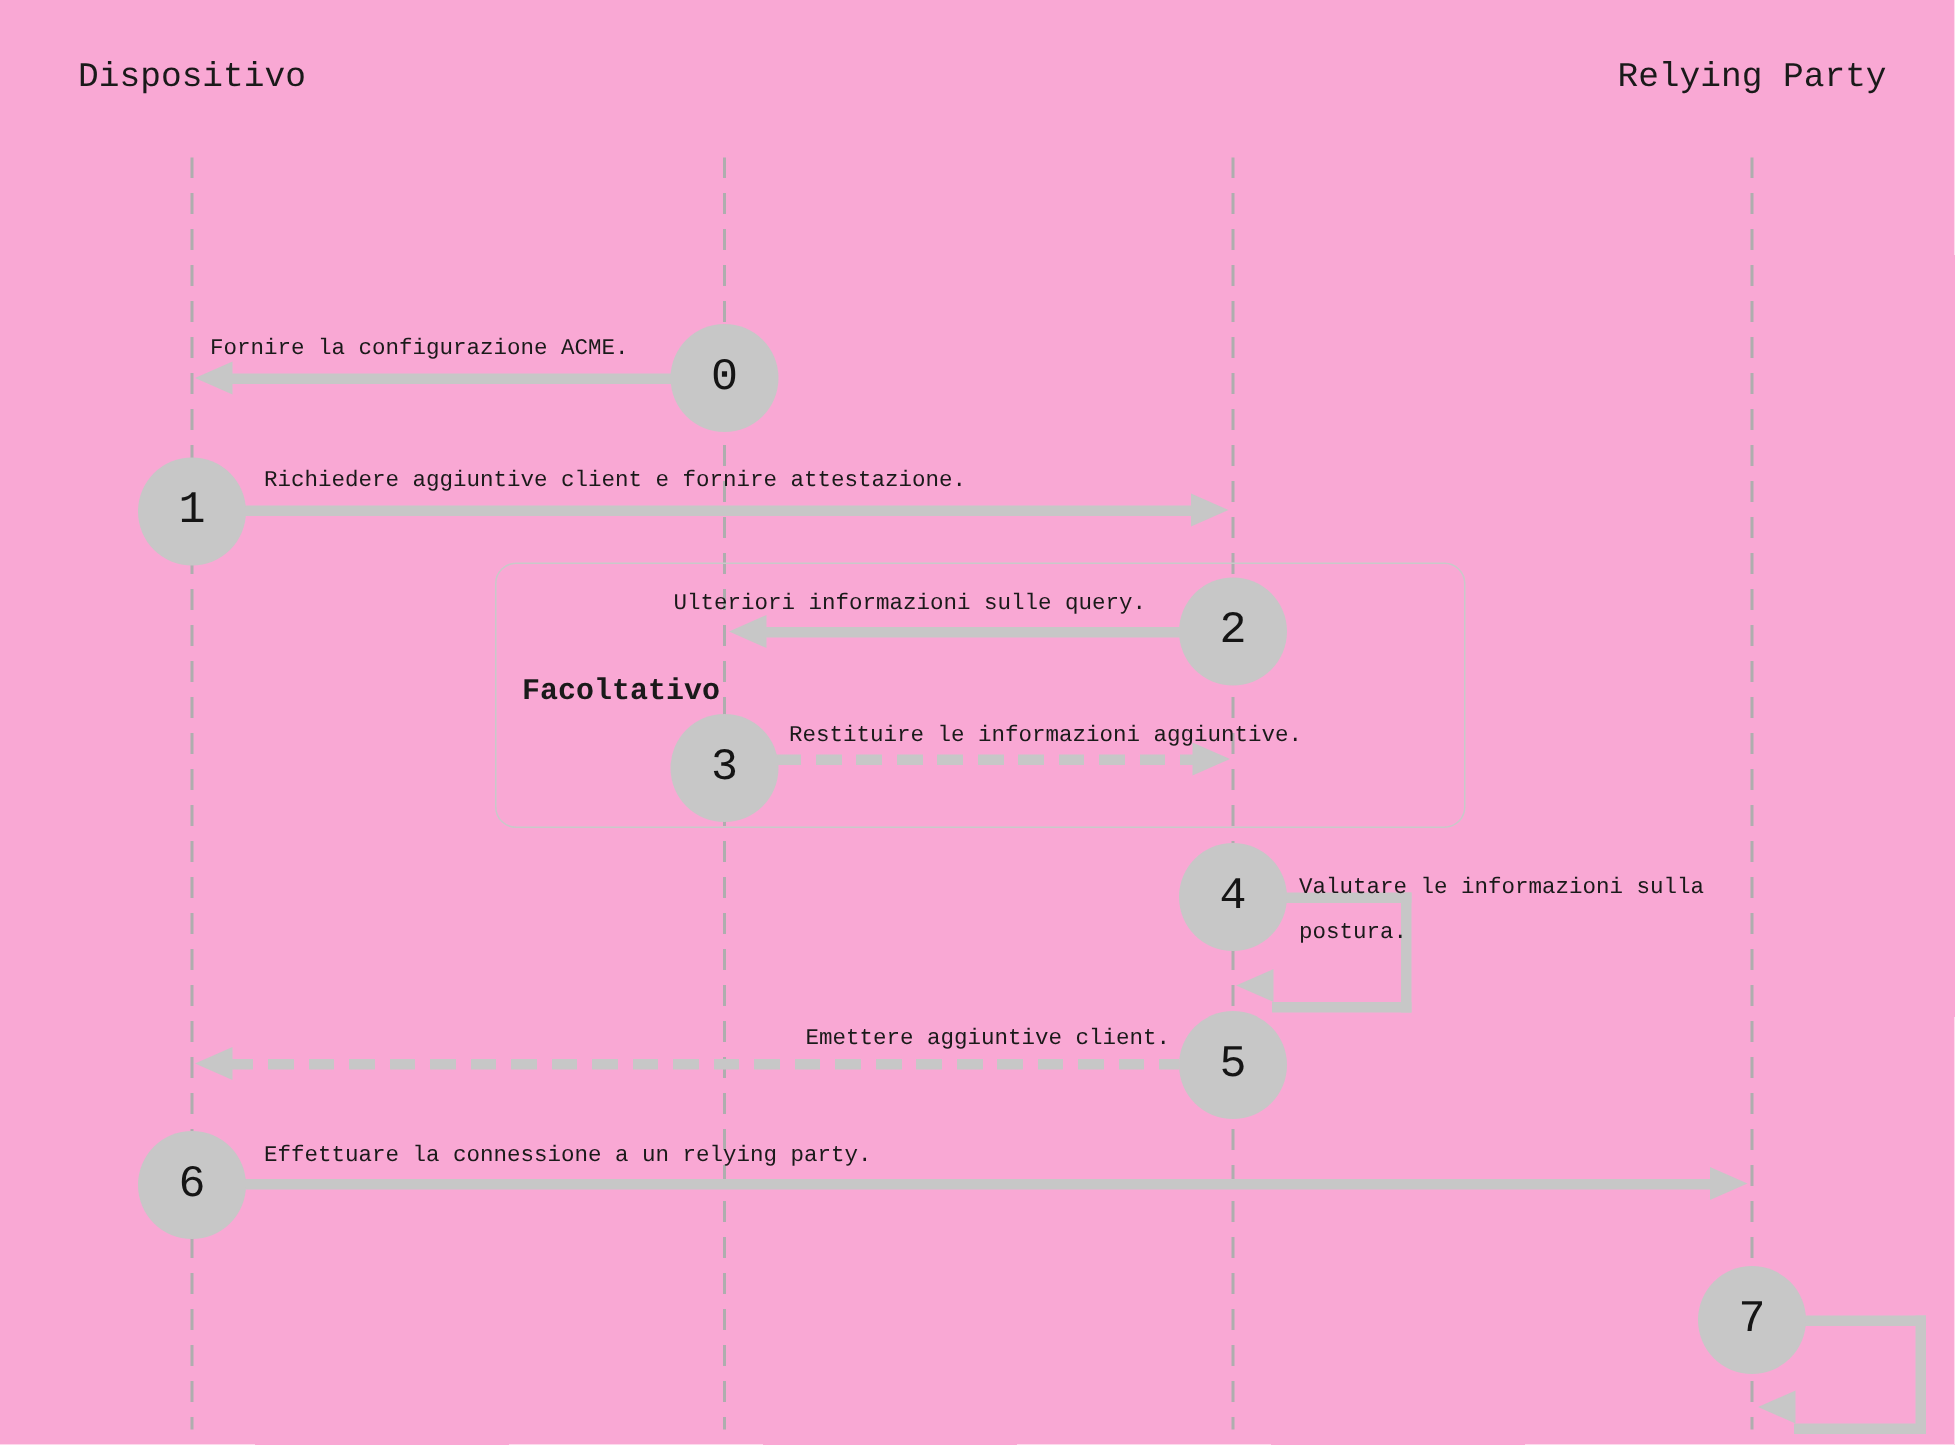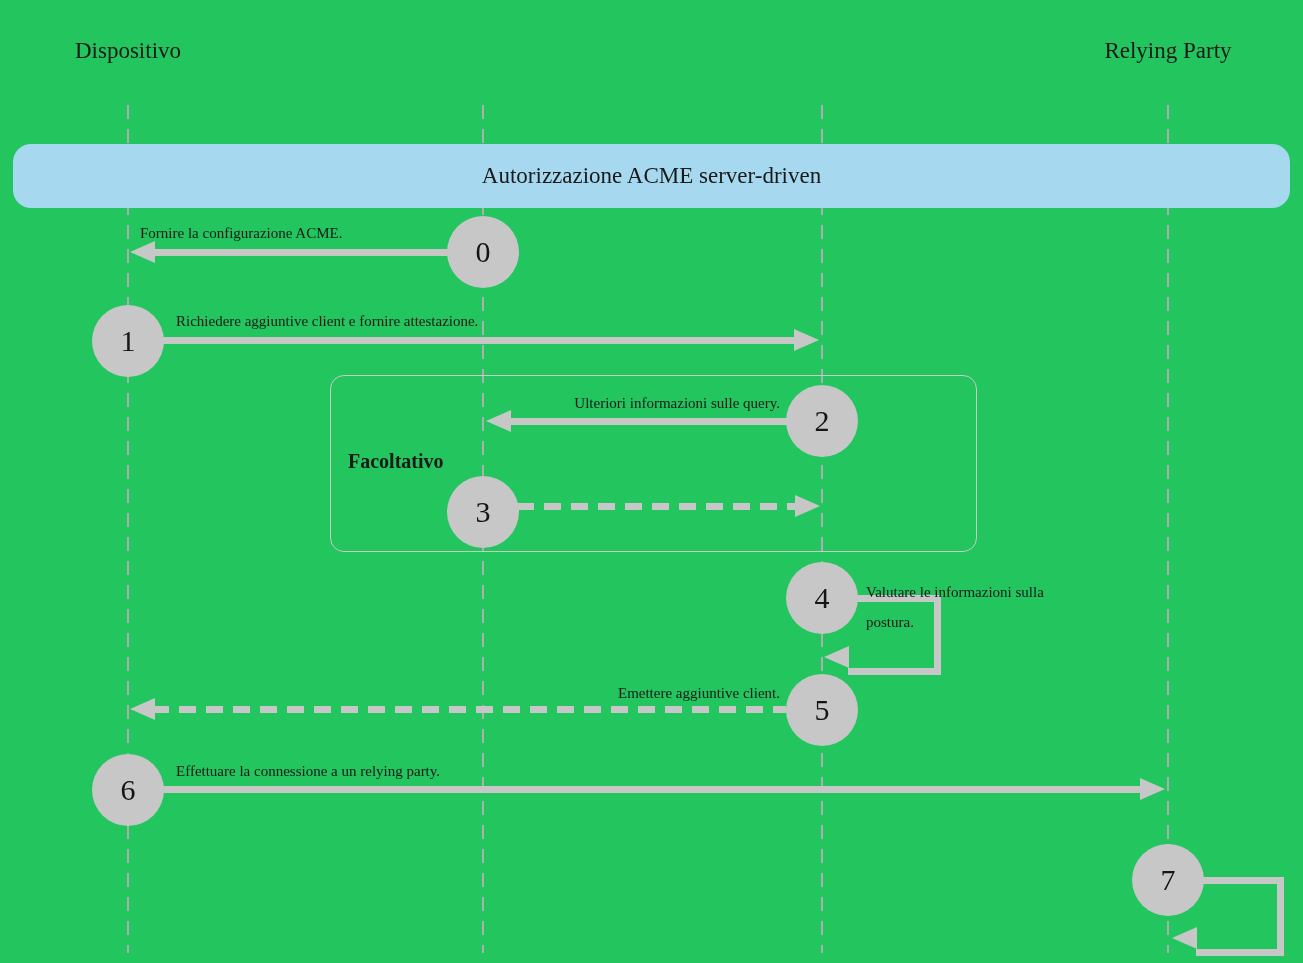--- a/index.html
+++ b/index.html
@@ -1,18 +1,18 @@
 <!DOCTYPE html>
 <html><head>
 <meta charset="utf-8">
 <style>
   html,body { margin:0; padding:0; background:#ffffff; }
   .canvas {
-    position:relative; width:1303px; height:963px; background:#22c55e;
-    font-family:Liberation Serif, serif; color:#1a1a1a; overflow:hidden;
+    position:relative; width:1303px; height:963px; background:#f9a8d4;
+    font-family:Liberation Mono, monospace; color:#1a1a1a; overflow:hidden;
   }
 
   
   .lifeline {
     position:absolute; top:105px; width:2px; height:848px; z-index:1;
     background:repeating-linear-gradient(180deg,#aeaeae 0 14px,transparent 14px 24px);
   }
   #ll-0{left:127px} #ll-1{left:482px} #ll-2{left:821px} #ll-3{left:1167px}
 
   .lifeline-header {
@@ -65,62 +65,60 @@
   #c2{left:786px; top:385px;} #c3{left:447px; top:476px;}
   #c4{left:786px; top:562px;} #c5{left:786px; top:674px;}
   #c6{left:92px;  top:754px;} #c7{left:1132px; top:844px;}
 
   
   .msg { position:absolute; font-size:15px; line-height:24px; white-space:nowrap; z-index:6; }
   .msg.multiline { white-space:pre-line; line-height:30px; }
   .msg.right { text-align:right; }
   #lb0{left:140px; top:221px;}
   #lb1{left:176px; top:309px;}
-  #lb2{left:420px; top:391px; width:360px;}
+  #lb2{left:404px; top:391px; width:360px;}
   #lb3{left:526px; top:479px;}
   #lb4{left:866px; top:577px;}
   #lb5{left:430px; top:681px; width:350px;}
   #lb6{left:176px; top:759px;}
   #lb7{left:1180px; top:792px;}
 </style>
 </head>
 <body>
 
 <div class="canvas">
 
   <div class="lifeline-header" id="lh-0">Dispositivo</div>
   <div class="lifeline-header" id="lh-3">Relying Party</div>
 
   <div class="lifeline" id="ll-0"></div>
   <div class="lifeline" id="ll-1"></div>
   <div class="lifeline" id="ll-2"></div>
   <div class="lifeline" id="ll-3"></div>
 
-  <div class="banner">
-    <span>Autorizzazione ACME server-driven</span>
-  </div>
 
   <div class="opt-box"></div>
   <div class="opt-label">Facoltativo</div>
 
   <div class="msg" id="lb0">Fornire la configurazione ACME.</div>
   <div class="hline" id="l0"></div>
   <div class="ah left" id="a0"></div>
   <div class="circle" id="c0">0</div>
 
   <div class="msg" id="lb1">Richiedere aggiuntive client e fornire attestazione.</div>
   <div class="hline" id="l1"></div>
   <div class="ah right" id="a1"></div>
   <div class="circle" id="c1">1</div>
 
   <div class="msg right" id="lb2">Ulteriori informazioni sulle query.</div>
   <div class="hline" id="l2"></div>
   <div class="ah left" id="a2"></div>
   <div class="circle" id="c2">2</div>
 
+  <div class="msg" id="lb3">Restituire le informazioni aggiuntive.</div>
   <div class="hline dashed" id="l3"></div>
   <div class="ah right" id="a3"></div>
   <div class="circle" id="c3">3</div>
 
   <div class="msg multiline" id="lb4">Valutare le informazioni sulla
 postura.</div>
   <div class="loop" id="loop4"></div>
   <div class="ah left" id="a4"></div>
   <div class="circle" id="c4">4</div>
 

